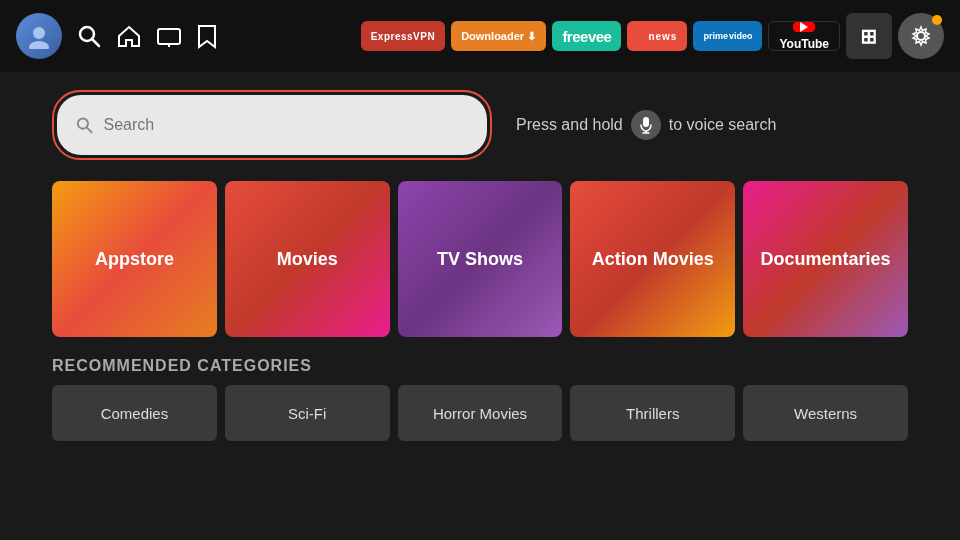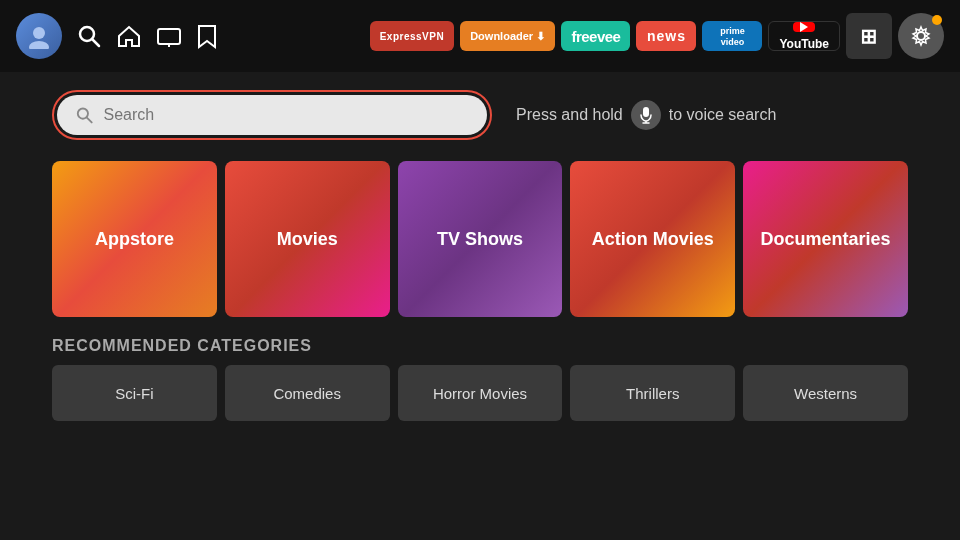--- a/index.html
+++ b/index.html
@@ -110,21 +110,21 @@
       border-radius: 28px;
       padding: 3px;
       flex: 0 0 440px;
     }
 
     .search-bar {
       background: #e8e8e8;
       border-radius: 24px;
       display: flex;
       align-items: center;
-      padding: 10px 18px;
+      padding: 20px 18px;
       gap: 10px;
     }
 
     .search-bar input {
       background: none;
       border: none;
       outline: none;
       font-size: 16px;
       color: #666;
       width: 100%;
@@ -280,25 +280,25 @@
     </div>
 
     <div class="app-tile app-downloader">
       <span style="font-size:11px; font-weight:700;">Downloader ⬇</span>
     </div>
 
     <div class="app-tile app-freevee">
       <span style="font-size:15px; font-weight:800; letter-spacing:-0.5px;">freevee</span>
     </div>
 
-    <div class="app-tile app-news" style="font-size:14px; font-weight:700; letter-spacing:1px;">
+    <div class="app-tile app-news" style="font-size:10px; font-weight:700; letter-spacing:1px;justify-content:flex-end;">
       <span>news</span>
     </div>
 
-    <div class="app-tile app-prime" style="flex-direction:column; gap:1px;">
+    <div class="app-tile app-prime" style="flex-direction:row; gap:1px;">
       <span style="font-size:9px;">prime</span>
       <span style="font-size:9px;">video</span>
     </div>
 
     <div class="app-tile app-youtube" style="gap:5px;flex-direction:column;">
       <div class="yt-play"></div>
       <span>YouTube</span>
     </div>
 
     <div class="app-tile app-qr" style="width:46px; min-width:46px; height:46px; border-radius:6px; font-size:20px; padding:0;">
@@ -354,26 +354,26 @@
   </div>
   <div class="category-tile cat-documentaries">
     <span>Documentaries</span>
   </div>
 </div>
 
 <div class="recommended-section">
   <div class="recommended-label">RECOMMENDED CATEGORIES</div>
   <div class="recommended-grid">
     <div class="rec-tile">
+      <span>Comedies</span>
+    </div>
+    <div class="rec-tile">
       <span>Sci-Fi</span>
     </div>
     <div class="rec-tile">
-      <span>Comedies</span>
-    </div>
-    <div class="rec-tile">
       <span>Horror Movies</span>
     </div>
     <div class="rec-tile">
       <span>Thrillers</span>
     </div>
     <div class="rec-tile">
       <span>Westerns</span>
     </div>
   </div>
 </div>

